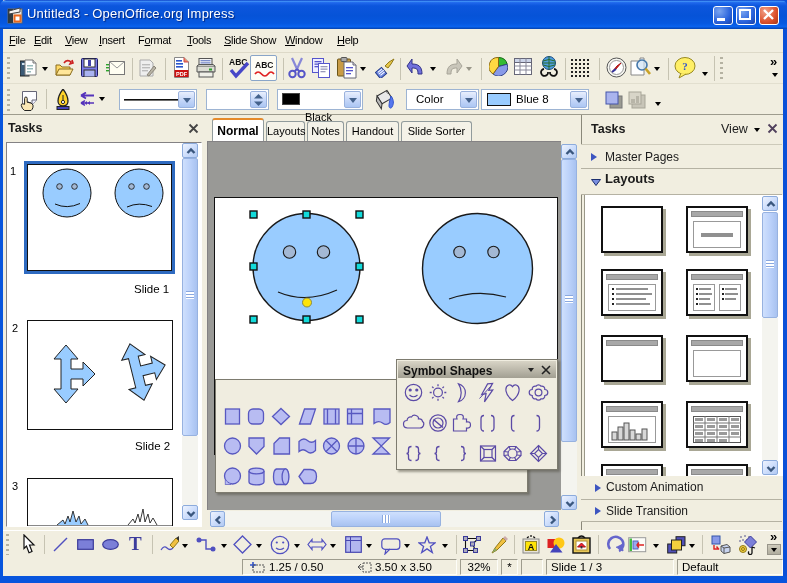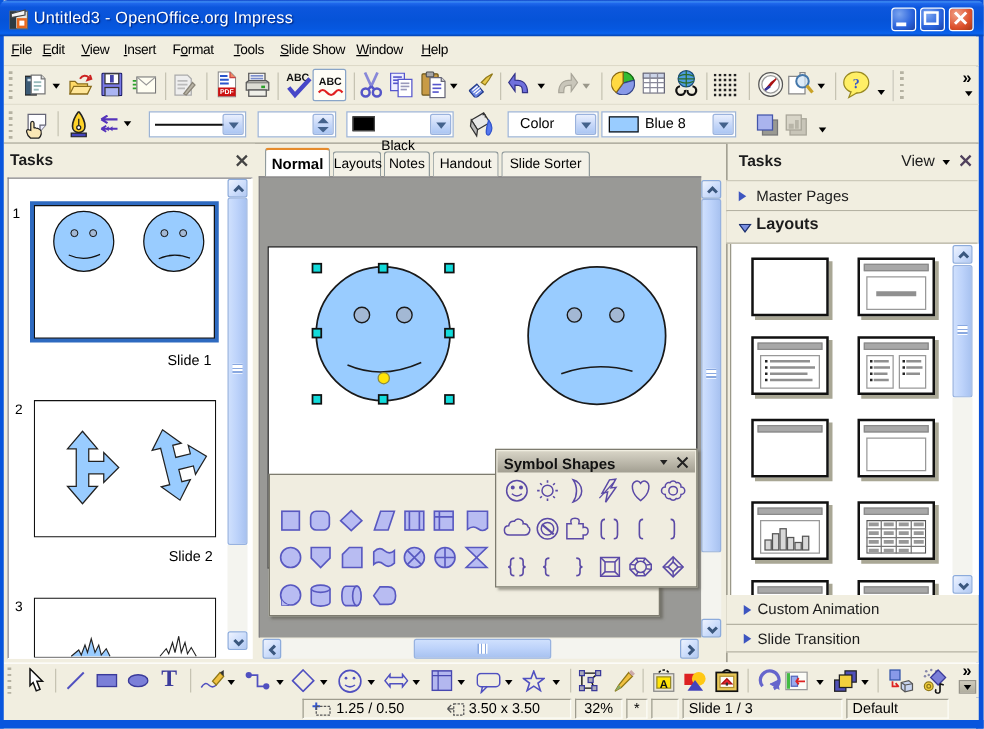--- a/index.html
+++ b/index.html
@@ -798,21 +798,21 @@
 <div class="ico" style="left:767px;top:544px;width:14px;height:11px;background:linear-gradient(180deg,#cfcbbc,#b0ad9e);border:1px solid #98958a">
     <span class="dd" style="left:3px;top:3px"></span>
   </div>
 
 <div class="abs" id="statusbar">
   <div class="scell" style="left:239px;width:215px"></div>
   <div class="scell" style="left:457px;width:38px;text-align:center">32%</div>
   <div class="scell" style="left:498px;width:17px;text-align:center">*</div>
   <div class="scell" style="left:518px;width:22px"></div>
   <div class="scell" style="left:543px;width:128px">Slide 1 / 3</div>
-  <div class="scell" style="left:674px;width:82px">Default</div>
+  <div class="scell" style="left:674px;width:106px">Default</div>
 </div>
 
 <svg class="abs" style="left:249px;top:561px" width="16" height="12">
     <path d="M4 1 L4 7 M1 4 L7 4" stroke="#3355cc" stroke-width="1.6"></path>
     <rect x="4" y="4" width="11" height="7" fill="none" stroke="#555" stroke-dasharray="2 1"></rect>
   </svg>
 <div class="abs" style="left:269px;top:561px;font-size:11.5px">1.25 / 0.50</div>
 <svg class="abs" style="left:357px;top:561px" width="15" height="12">
     <path d="M1 6 L4 3 M1 6 L4 9 M1 6 L6 6" stroke="#555" stroke-width="1"></path>
     <rect x="6" y="2" width="8" height="9" fill="none" stroke="#555" stroke-dasharray="2 1"></rect>

